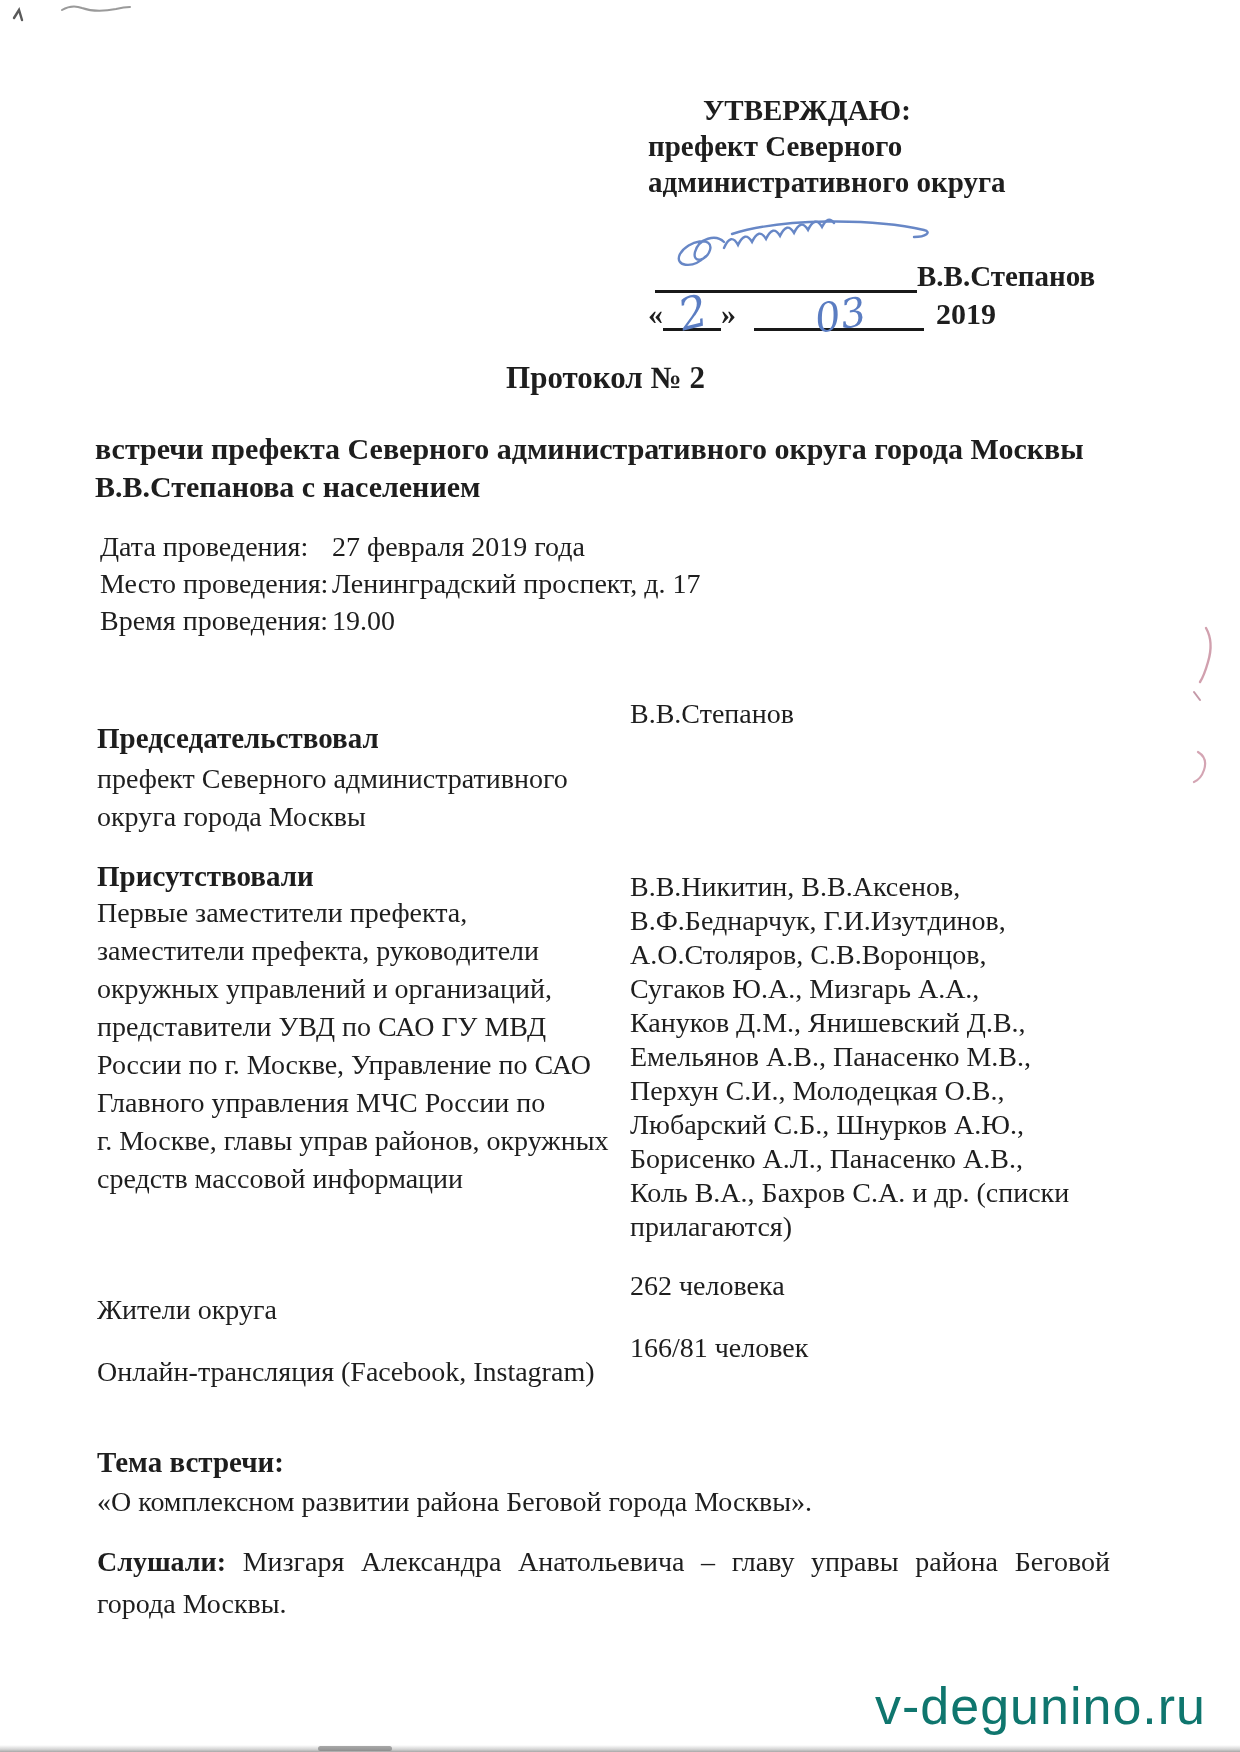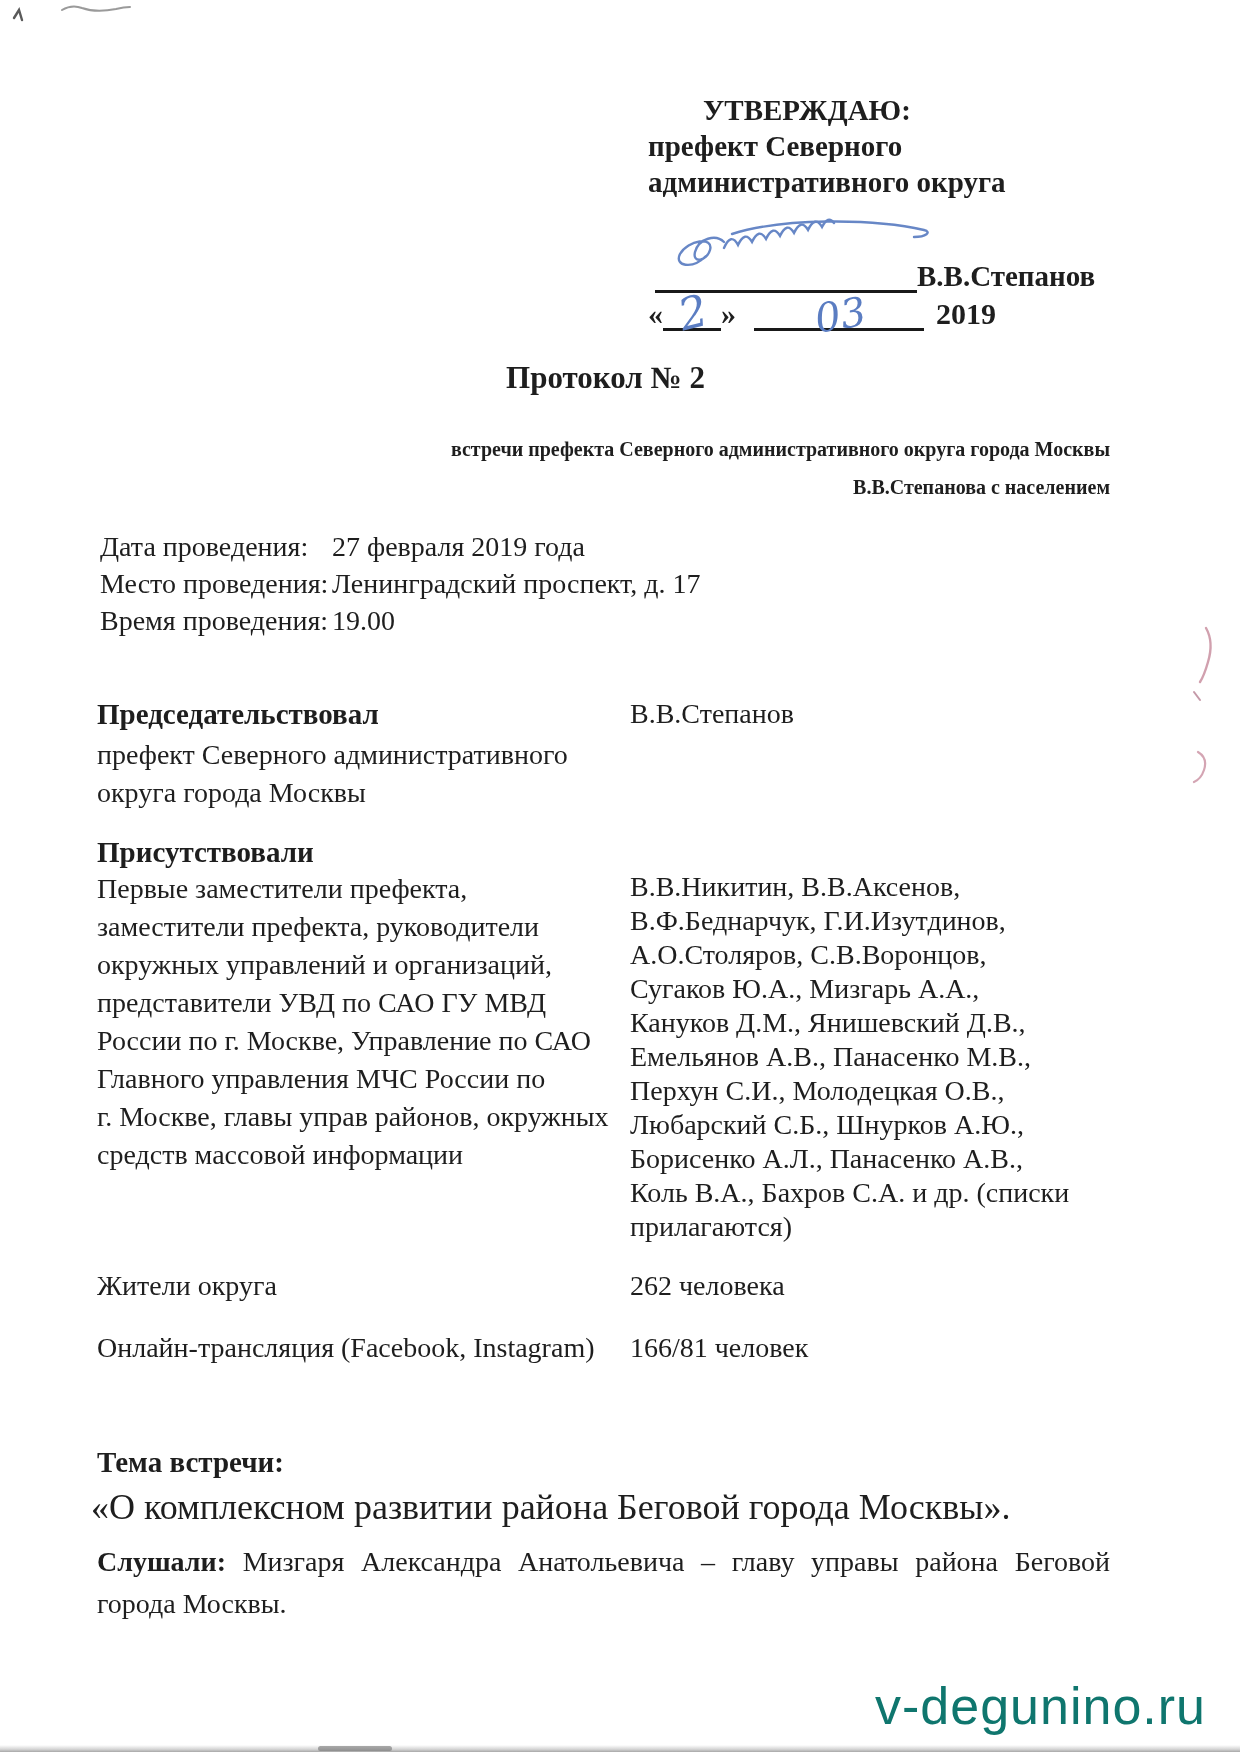--- a/index.html
+++ b/index.html
@@ -22,41 +22,41 @@
   .name-line{left:655px;top:258px;height:34px;font-size:29px;white-space:nowrap;}
   .name-underline{display:inline-block;width:262px;height:32px;border-bottom:3px solid #191919;vertical-align:bottom;}
   .date-line{left:648px;top:294px;height:36px;font-size:30px;font-weight:bold;white-space:nowrap;}
   .hand{color:#5b7dc2;font-style:italic;font-weight:normal;font-family:"DejaVu Serif",serif;}
   .day-slot{display:inline-block;width:58px;height:34px;border-bottom:3px solid #191919;text-align:center;vertical-align:bottom;}
   .day-slot .hand{display:inline-block;font-size:44px;line-height:30px;transform:rotate(-14deg) translateY(4px);}
   .month-slot{display:inline-block;width:170px;height:34px;border-bottom:3px solid #191919;text-align:center;vertical-align:bottom;margin:0 12px 0 18px;}
   .month-slot .hand{display:inline-block;font-size:40px;line-height:30px;transform:rotate(-10deg) translateY(6px);}
   
   .protocol-title{left:98px;top:360px;width:1015px;text-align:center;font-size:31px;font-weight:bold;}
-  .subtitle{left:95px;top:430px;width:1015px;text-align:right;font-size:20px;font-weight:bold;line-height:38px;}
+  .subtitle{left:95px;top:430px;width:1015px;text-align:left;font-size:30px;font-weight:bold;line-height:38px;}
   
   .details{left:100px;top:528px;font-size:28px;line-height:37px;}
   .details .lbl{display:inline-block;width:232px;}
   
-  .leftcol{left:97px;}
+  .leftcol{left:97px;margin-top:24px;}
   .rightcol{left:630px;}
   .row-label{font-size:28px;}
   .chair-head{top:698px;font-size:29px;}
   .chair-name{top:698px;font-size:28px;}
   .chair-desc{top:736px;font-size:28px;line-height:38px;}
   .att-head{top:836px;font-size:29px;}
   .att-left{top:870px;font-size:28px;line-height:38px;white-space:nowrap;}
   .att-names{top:870px;font-size:28px;line-height:34px;white-space:nowrap;}
   .residents-label{top:1270px;font-size:28px;}
   .residents-count{top:1270px;font-size:28px;}
   .online-label{top:1332px;font-size:28px;}
   .online-count{top:1332px;font-size:28px;}
   
   .topic-head{left:97px;top:1446px;font-size:29px;font-weight:bold;}
-  .topic-text{left:91px;top:1486px;font-size:36px;}
+  .topic-text{left:97px;top:1486px;font-size:28px;}
   .listened-1{left:97px;top:1546px;width:1013px;font-size:28px;text-align:justify;text-align-last:justify;white-space:nowrap;}
   .listened-2{left:97px;top:1588px;font-size:28px;}
   
   .watermark{right:34px;top:1676px;font-family:"Liberation Sans","DejaVu Sans",sans-serif;font-size:52px;color:#0f766e;letter-spacing:1px;}
   
   .scan-bottom{left:0;bottom:0;width:100%;height:7px;background:linear-gradient(to bottom,rgba(0,0,0,0) 0%,rgba(90,90,90,.25) 60%,rgba(60,60,60,.45) 100%);}
   .scan-smudge{left:318px;bottom:1px;width:74px;height:5px;background:#6a6a6a;opacity:.55;border-radius:3px;}
   svg{display:block;}
 </style>
 </head>

